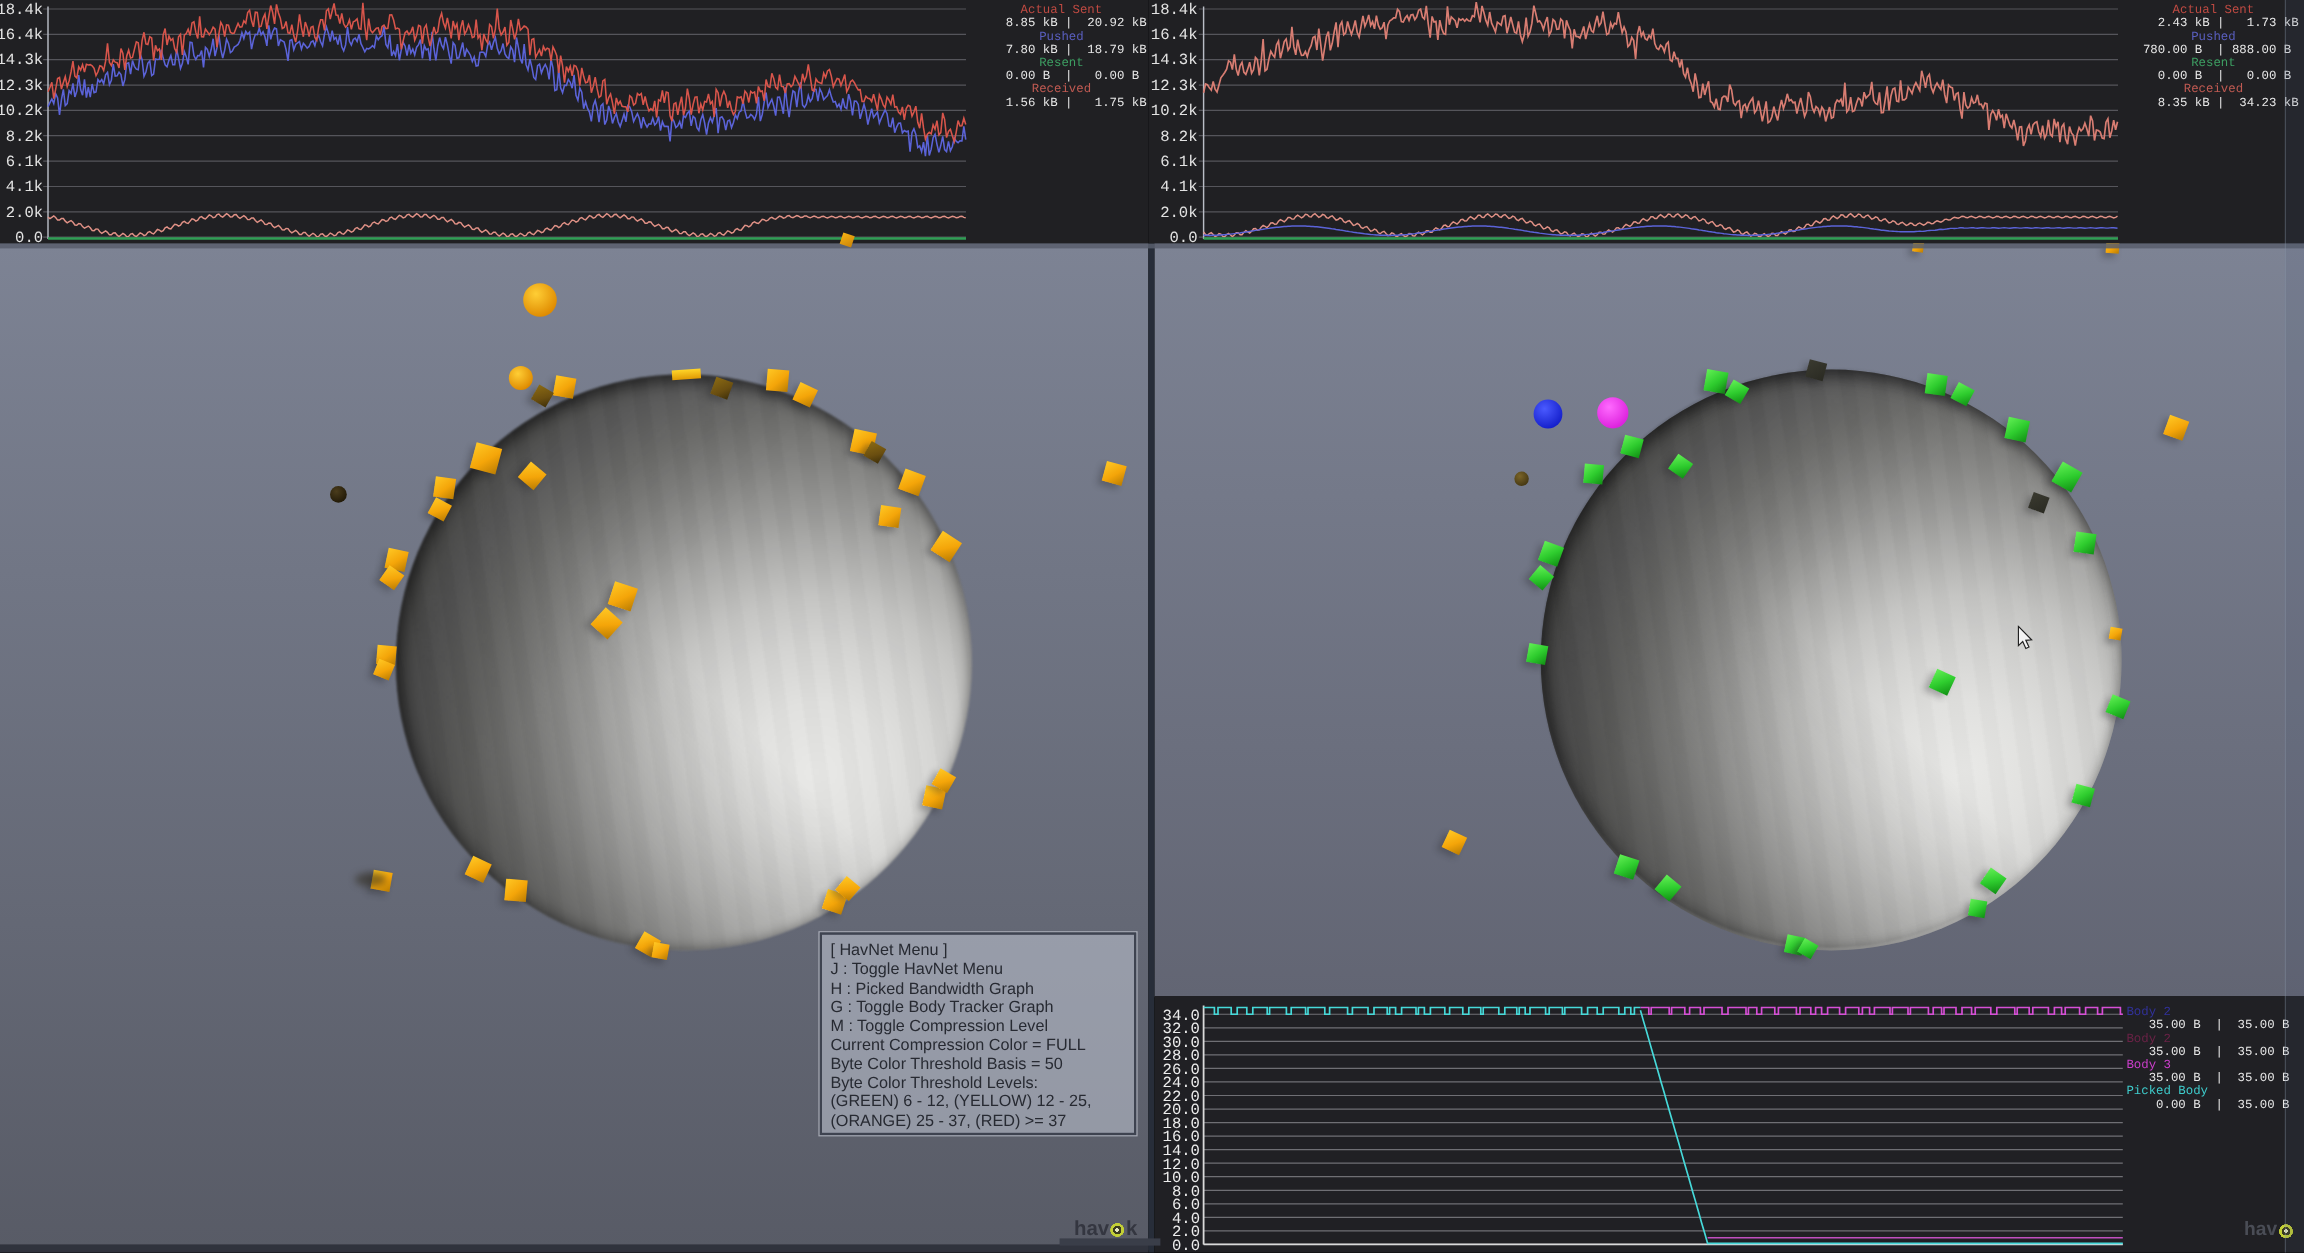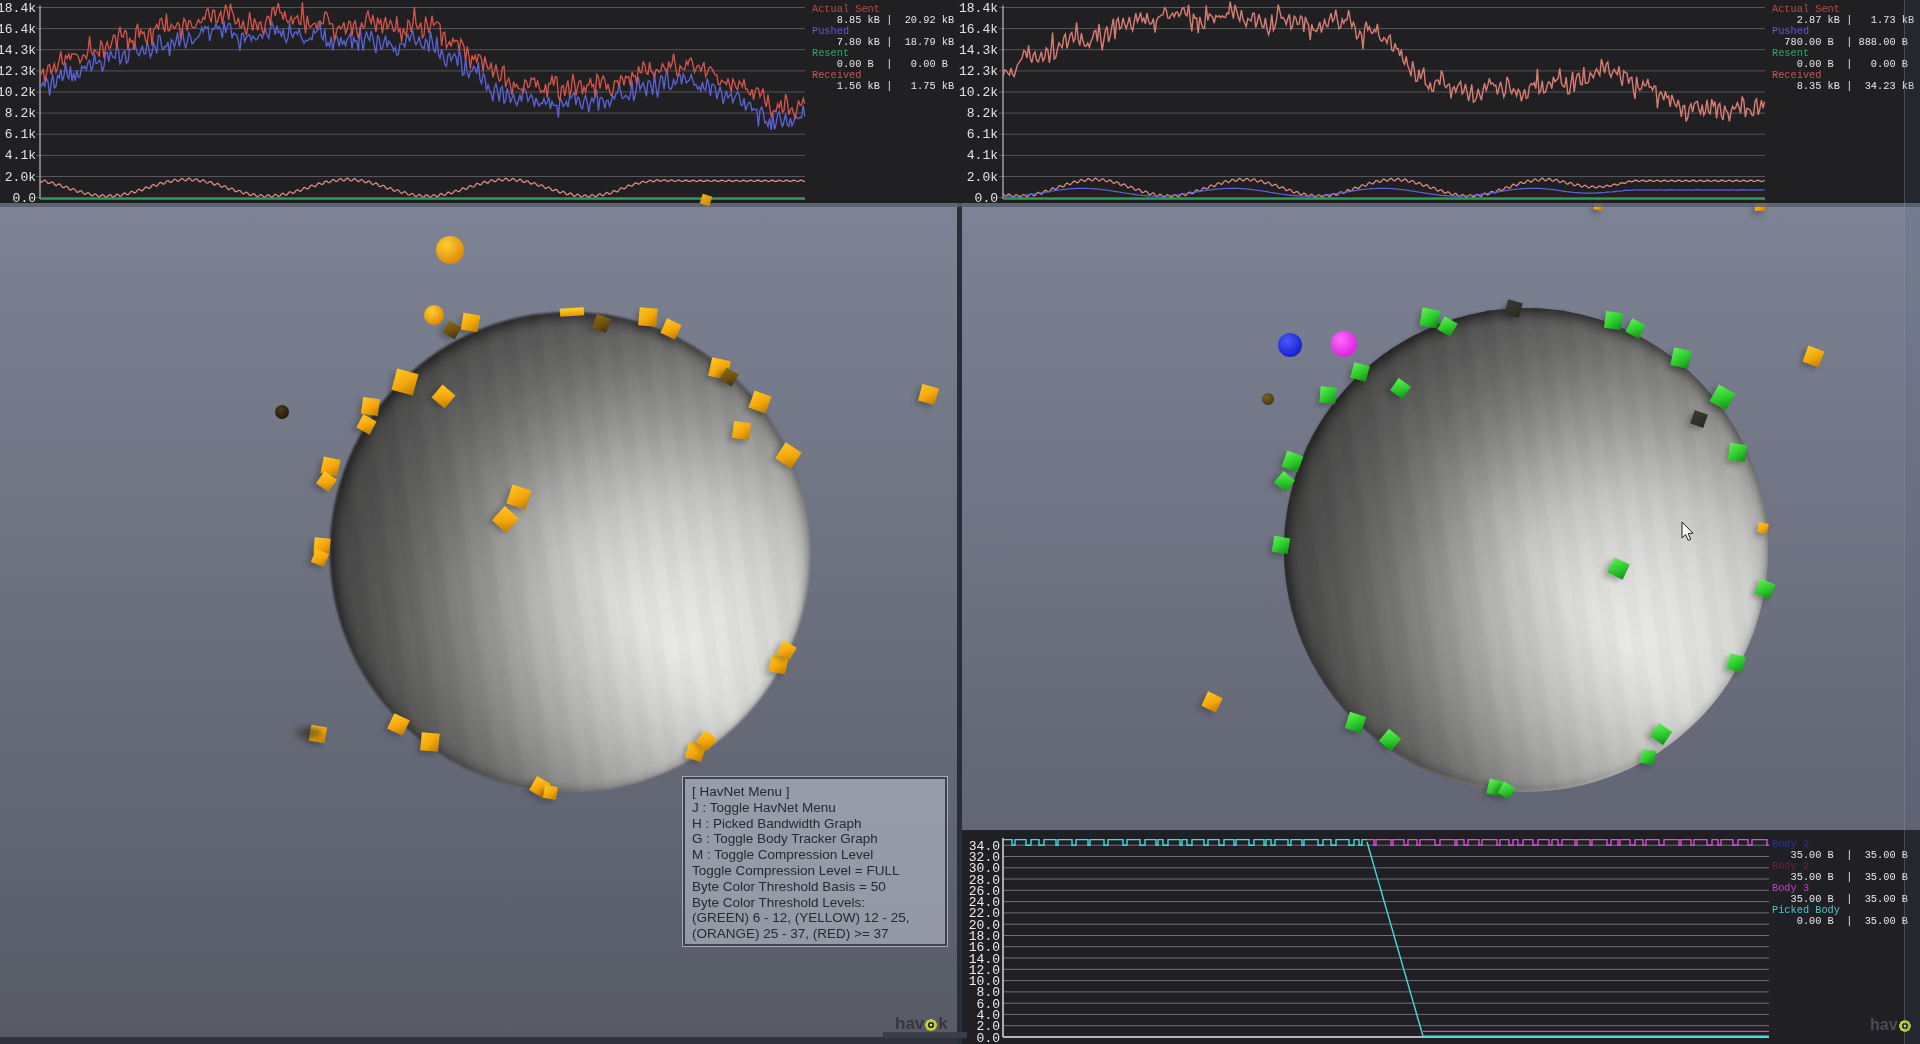--- a/index.html
+++ b/index.html
@@ -1,16 +1,16 @@
 <!DOCTYPE html>
 <html><head><meta charset="utf-8"><style>
 html,body{margin:0;padding:0;background:#000;}
 #root{position:relative;width:1920px;height:1044px;overflow:hidden;
   font-family:'Liberation Mono',monospace;}
-.graph{position:absolute;background:#202023;}
+.graph{position:absolute;background:#202023;text-align:center;}
 .legend{position:absolute;font-size:10.3px;line-height:11px;font-family:Liberation Mono, monospace;}
 </style></head><body>
 <div id="root">
 
 <div class="graph" style="left:0;top:0;width:957px;height:203px">
       <svg width="957" height="203" style="position:absolute;left:0;top:0">
         <line x1="36.0" y1="7.5" x2="805.0" y2="7.5" stroke="#55555b" stroke-width="1" stroke-opacity="1.0"></line>
         <line x1="36.0" y1="28.6" x2="805.0" y2="28.6" stroke="#55555b" stroke-width="1" stroke-opacity="1.0"></line>
         <line x1="36.0" y1="49.7" x2="805.0" y2="49.7" stroke="#55555b" stroke-width="1" stroke-opacity="1.0"></line>
         <line x1="36.0" y1="70.9" x2="805.0" y2="70.9" stroke="#55555b" stroke-width="1" stroke-opacity="1.0"></line>
@@ -71,21 +71,21 @@
         <text x="41" y="74.9" text-anchor="end" font-size="13" fill="#e2e2e2">12.3k</text>
         <text x="41" y="96.0" text-anchor="end" font-size="13" fill="#e2e2e2">10.2k</text>
         <text x="41" y="117.1" text-anchor="end" font-size="13" fill="#e2e2e2">8.2k</text>
         <text x="41" y="138.2" text-anchor="end" font-size="13" fill="#e2e2e2">6.1k</text>
         <text x="41" y="159.4" text-anchor="end" font-size="13" fill="#e2e2e2">4.1k</text>
         <text x="41" y="180.5" text-anchor="end" font-size="13" fill="#e2e2e2">2.0k</text>
         <text x="41" y="201.6" text-anchor="end" font-size="13" fill="#e2e2e2">0.0</text>
       </svg>
   <div class="legend" style="left:815px;top:4px;width:145px">
         <div style="color:#bf4a42">Actual Sent</div>
-        <div style="color:#e6e6e6;white-space:pre">    2.87 kB |   1.73 kB</div>
+        <div style="color:#e6e6e6;white-space:pre">    2.43 kB |   1.73 kB</div>
         <div style="color:#5a5fc0">Pushed</div>
         <div style="color:#e6e6e6;white-space:pre">  780.00 B  | 888.00 B </div>
         <div style="color:#3d9e62">Resent</div>
         <div style="color:#e6e6e6;white-space:pre">    0.00 B  |   0.00 B </div>
         <div style="color:#c05a52">Received</div>
         <div style="color:#e6e6e6;white-space:pre">    8.35 kB |  34.23 kB</div>
       </div>
 </div>
 
 <div style="position:absolute;left:0;top:203px;width:957px;height:839px;
@@ -131,21 +131,21 @@
   <div style="position:absolute;left:683px;top:574px;width:253px;height:160px;
     background:rgba(210,216,228,0.48);border:2px solid #3e4350;
     box-shadow:0 0 0 1px rgba(225,229,238,0.55);
     font-family:'Liberation Sans',sans-serif;font-size:13.5px;line-height:15.8px;
     color:#272a32;padding:5px 0 0 7px">
         <div>[ HavNet Menu ]</div>
         <div>J : Toggle HavNet Menu</div>
         <div>H : Picked Bandwidth Graph</div>
         <div>G : Toggle Body Tracker Graph</div>
         <div>M : Toggle Compression Level</div>
-        <div>Toggle Compression Level = FULL</div>
+        <div>Current Compression Color = FULL</div>
         <div>Byte Color Threshold Basis = 50</div>
         <div>Byte Color Threshold Levels:</div>
         <div>(GREEN) 6 - 12, (YELLOW) 12 - 25,</div>
         <div>(ORANGE) 25 - 37, (RED) &gt;= 37</div>
       </div>
   <div style="position:absolute;left:895px;top:811px;font-family:'Liberation Sans',sans-serif;font-weight:bold;font-size:17px;color:#343640;letter-spacing:0px;display:flex;align-items:center;">hav<span style="display:inline-block;width:12px;height:12px;border-radius:50%;margin:2px 0 0 1px;background:radial-gradient(circle,#e8e8c0 0 1.5px,#3a3a20 1.5px 3.5px,#c3cf35 3.5px 5.8px,rgba(0,0,0,0) 5.8px)"></span><span style="margin-left:1px">k</span></div>
 </div>
 
 <div style="position:absolute;left:962px;top:203px;width:958px;height:628px;
   background:linear-gradient(#7d8394,#626573);overflow:hidden">

